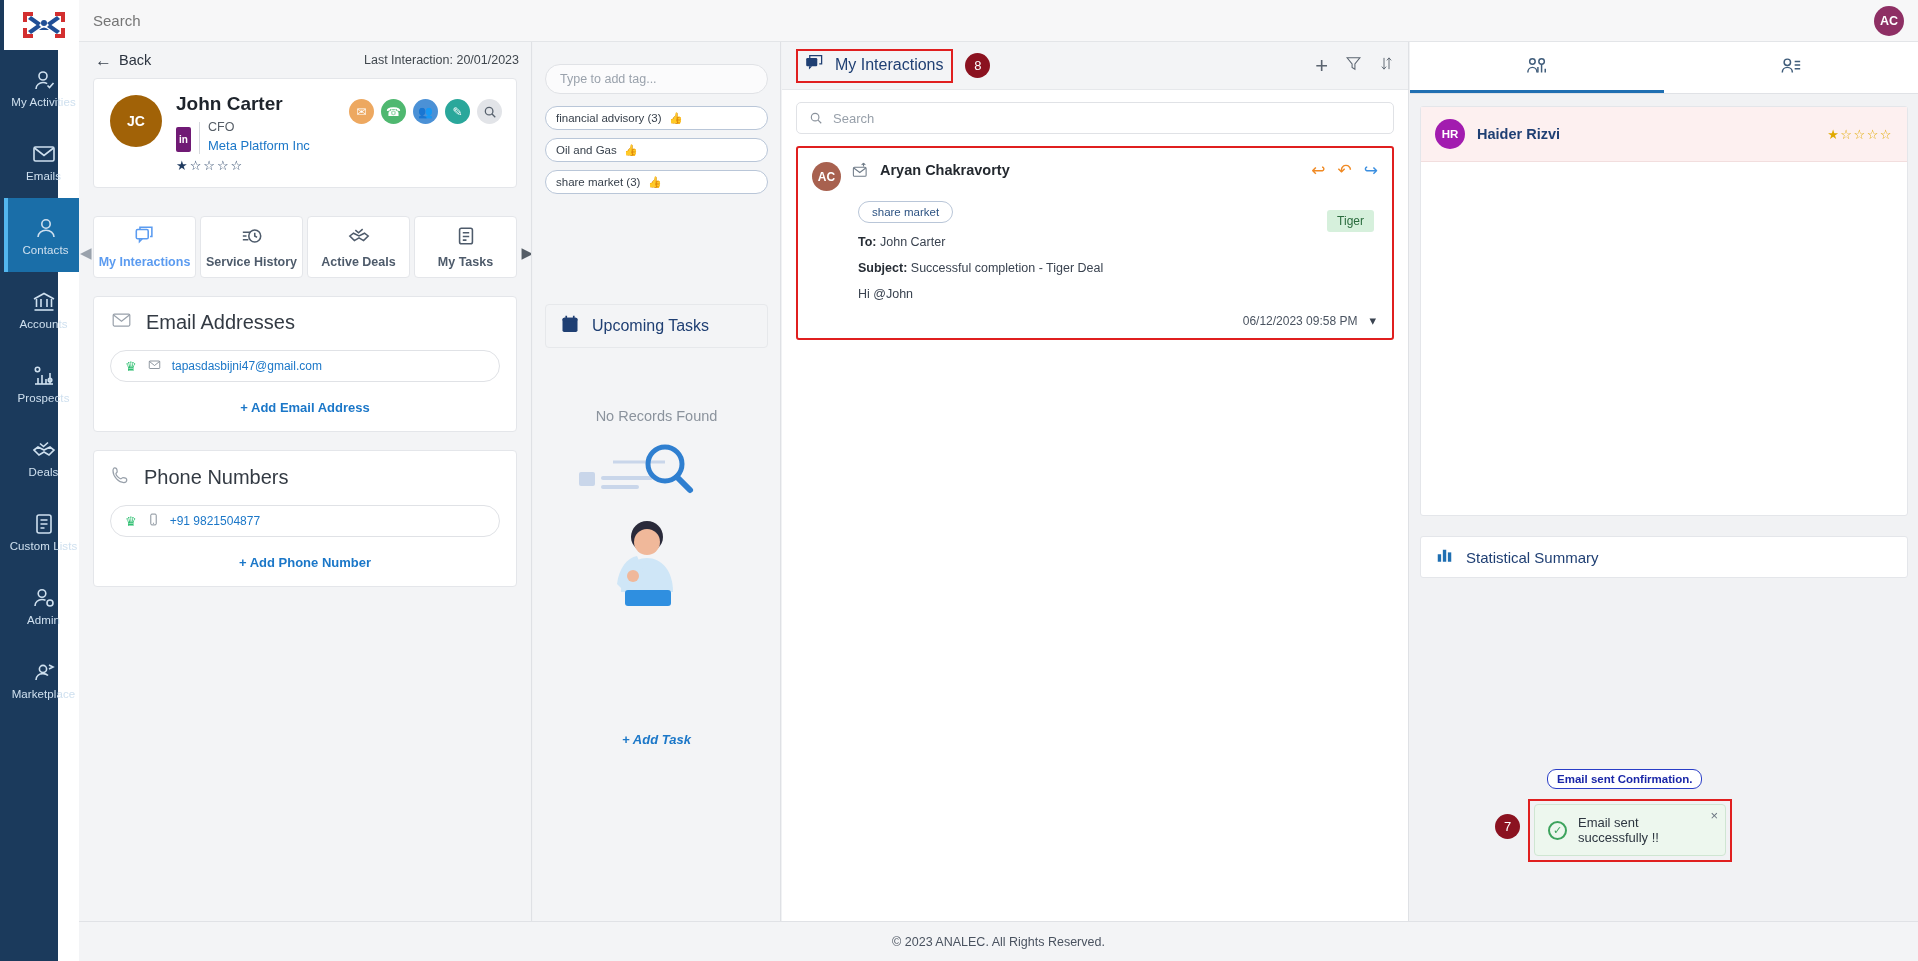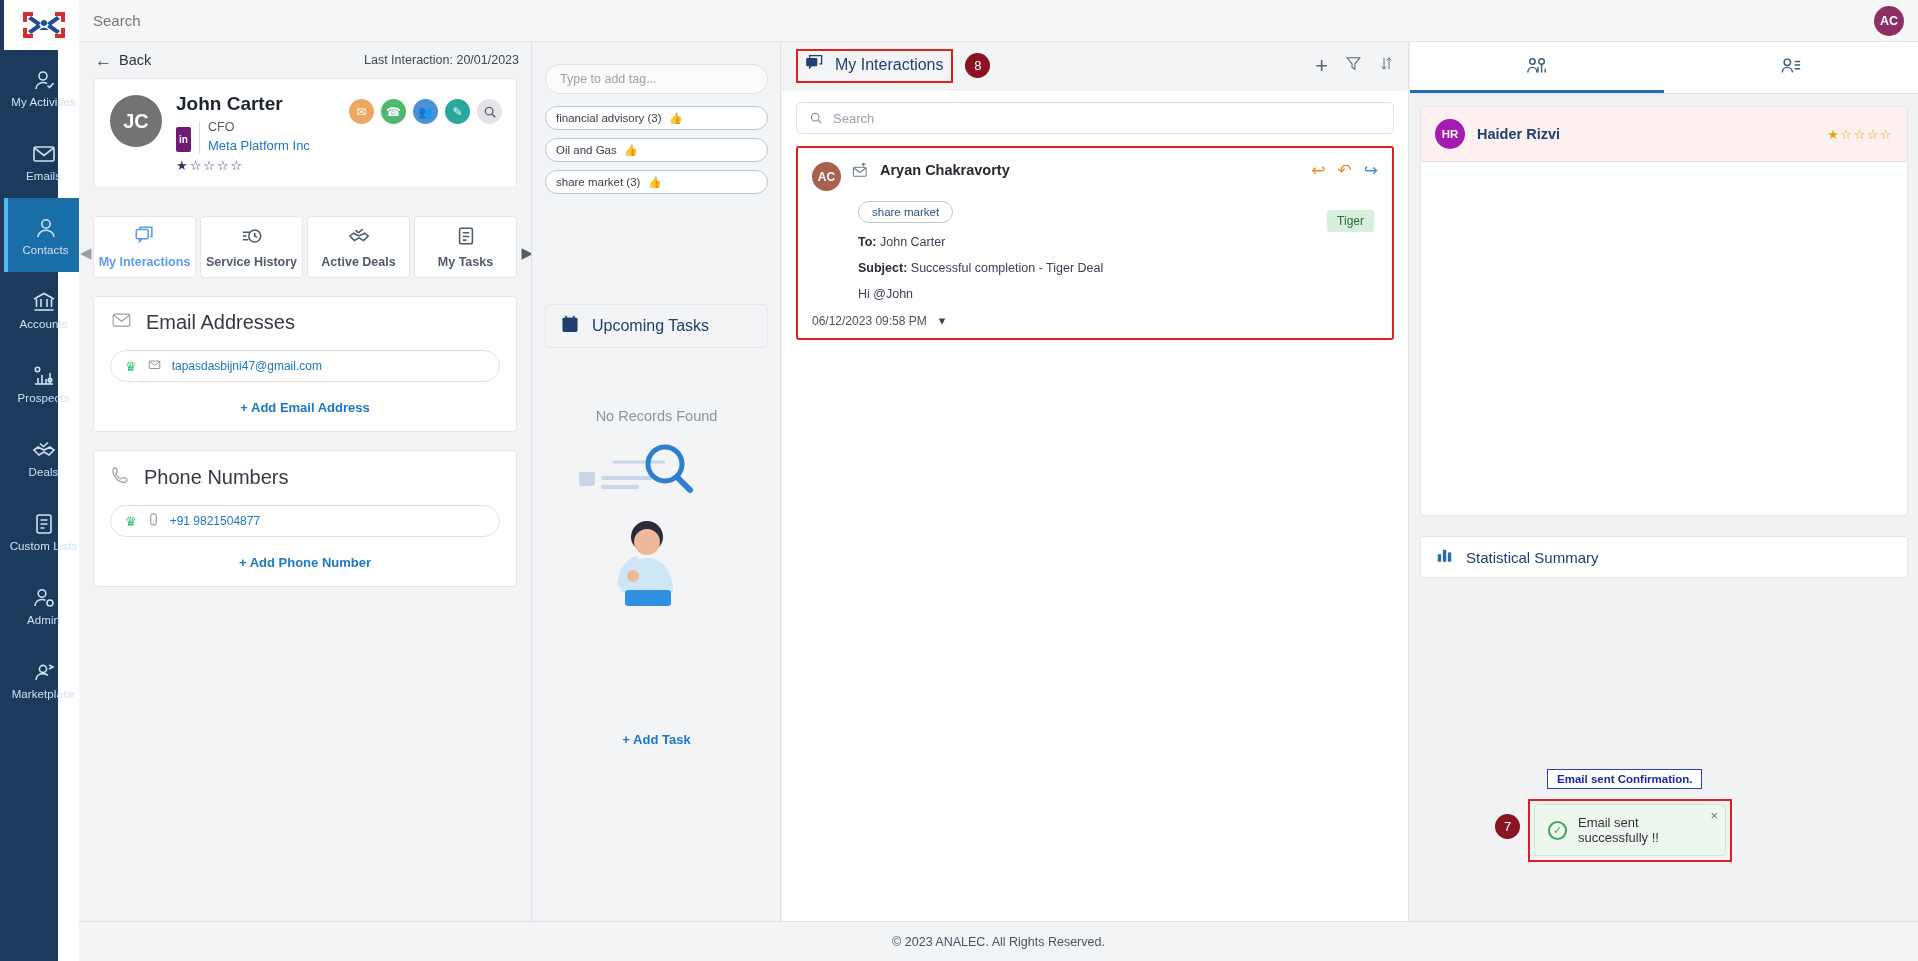--- a/index.html
+++ b/index.html
@@ -74,22 +74,22 @@
   }
   .back-arrow { font-size: 17px; color: #3b4450; line-height: 1; }
   .last-interaction { font-size: 12.5px; color: #41484f; }
 
   .card {
     background: #ffffff; border: 1px solid #e4e6ea; border-radius: 4px;
     margin: 0 14px;
   }
   .contact-card { padding: 14px 14px 14px 16px; display: flex; gap: 14px; position: relative; }
   .avatar-lg {
-    width: 52px; height: 52px; border-radius: 50%; background: #737373;
-    color: #fff; font-size: 20px; font-weight: bold; flex: none;
+    width: 52px; height: 52px; border-radius: 50%; background: #a16207;
+    color: #fff; font-size: 14px; font-weight: bold; flex: none;
     display: flex; align-items: center; justify-content: center; margin-top: 2px;
   }
   .c-name { font-size: 19px; font-weight: bold; color: #1e242c; line-height: 22px; }
   .c-meta-row { display: flex; align-items: flex-start; gap: 8px; margin-top: 5px; }
   .li-badge {
     width: 15px; height: 25px; background: #701a75; color: #fff; border-radius: 2px;
     font-size: 10px; font-weight: bold; display: flex; align-items: center; justify-content: center;
     margin-top: 7px; flex: none;
   }
   .c-meta-divider { width: 1px; background: #d6d9de; align-self: stretch; margin-top: 2px; }
@@ -158,21 +158,21 @@
   .tag-list { margin-top: 12px; display: flex; flex-wrap: wrap; gap: 8px; flex-direction: column; }
   .tag-chip {
     border: 1px solid #b9c6d8; border-radius: 14px; height: 24px;
     display: flex; align-items: center; gap: 8px; padding: 0 10px;
     font-size: 11.5px; color: #38414c; background: #fff; cursor: pointer;
   }
   .thumb { font-size: 11px; color: #4a5562; }
   .thumb.on { color: #2fbf71; }
   .empty-wrap { margin-top: 60px; display: flex; flex-direction: column; align-items: center; }
   .empty-text { font-size: 14.5px; color: #8b939d; }
-  .add-task-link { margin-top: 120px; text-align: right; font-size: 13px; color: #1b77c8; font-weight: bold; cursor: pointer; }
+  .add-task-link { margin-top: 120px; text-align: right; font-size: 13px; color: #1b77c8; font-weight: bold; cursor: pointer; font-style: italic; }
 
   
   .col-inter {
     position: absolute; left: 703px; top: 0; width: 627px; height: 879px;
     background: #ffffff; border-right: 1px solid #dfe1e5;
   }
   .inter-head {
     height: 48px; background: #f3f4f6; border-bottom: 1px solid #e6e8eb;
     display: flex; align-items: center; padding: 0 14px; position: relative;
   }
@@ -214,21 +214,21 @@
     font-size: 11.5px; color: #2c5282; background: #fff;
   }
   .msg-line { margin: 12px 0 0 46px; font-size: 12.5px; color: #3a4350; }
   .msg-line b { color: #272d35; }
   .msg-body { margin: 12px 0 0 46px; font-size: 12.5px; color: #3a4350; }
   .deal-chip {
     position: absolute; right: 18px; top: 62px;
     background: #d6f0dc; color: #2a6b3d; font-size: 12px;
     border-radius: 3px; padding: 4px 10px;
   }
-  .msg-foot { margin-top: 12px; display: flex; align-items: center; justify-content: flex-start; gap: 12px; }
+  .msg-foot { margin-top: 12px; display: flex; align-items: center; justify-content: flex-end; gap: 12px; }
   .msg-date { font-size: 12px; color: #4a5360; }
   .chev { font-size: 13px; color: #3a4350; cursor: pointer; }
 
   
   .col-right {
     position: absolute; left: 1331px; top: 0; width: 508px; height: 879px;
     background: #f1f2f4;
   }
   .rr-tabs { display: flex; height: 52px; background: #fff; border-bottom: 1px solid #e0e2e6; }
   .rr-tab {
@@ -262,21 +262,21 @@
   .footer {
     position: absolute; left: 0; bottom: 0; width: 1839px; height: 40px;
     background: #f3f4f6; border-top: 1px solid #e0e2e6;
     display: flex; align-items: center; justify-content: center;
     font-size: 12.5px; color: #4a5360;
   }
 
   
   .anno-label {
     position: absolute; left: 1468px; top: 727px;
-    border: 1px solid #2a3ec7; border-radius: 0; background: #fff;
+    border: 1px solid #2a3ec7; border-radius: 9px; background: #fff;
     font-size: 11.5px; font-weight: bold; color: #1a27a8;
     padding: 3px 9px; white-space: nowrap; z-index: 40;
   }
   .toast-hl {
     position: absolute; left: 1449px; top: 757px; width: 204px; height: 63px;
     border: 2px solid #e01f1f; z-index: 39;
   }
   .toast {
     position: absolute; left: 1455px; top: 762px; width: 192px; height: 52px;
     background: #edf7ee; border: 1px solid #cfe6d2; border-radius: 4px;

